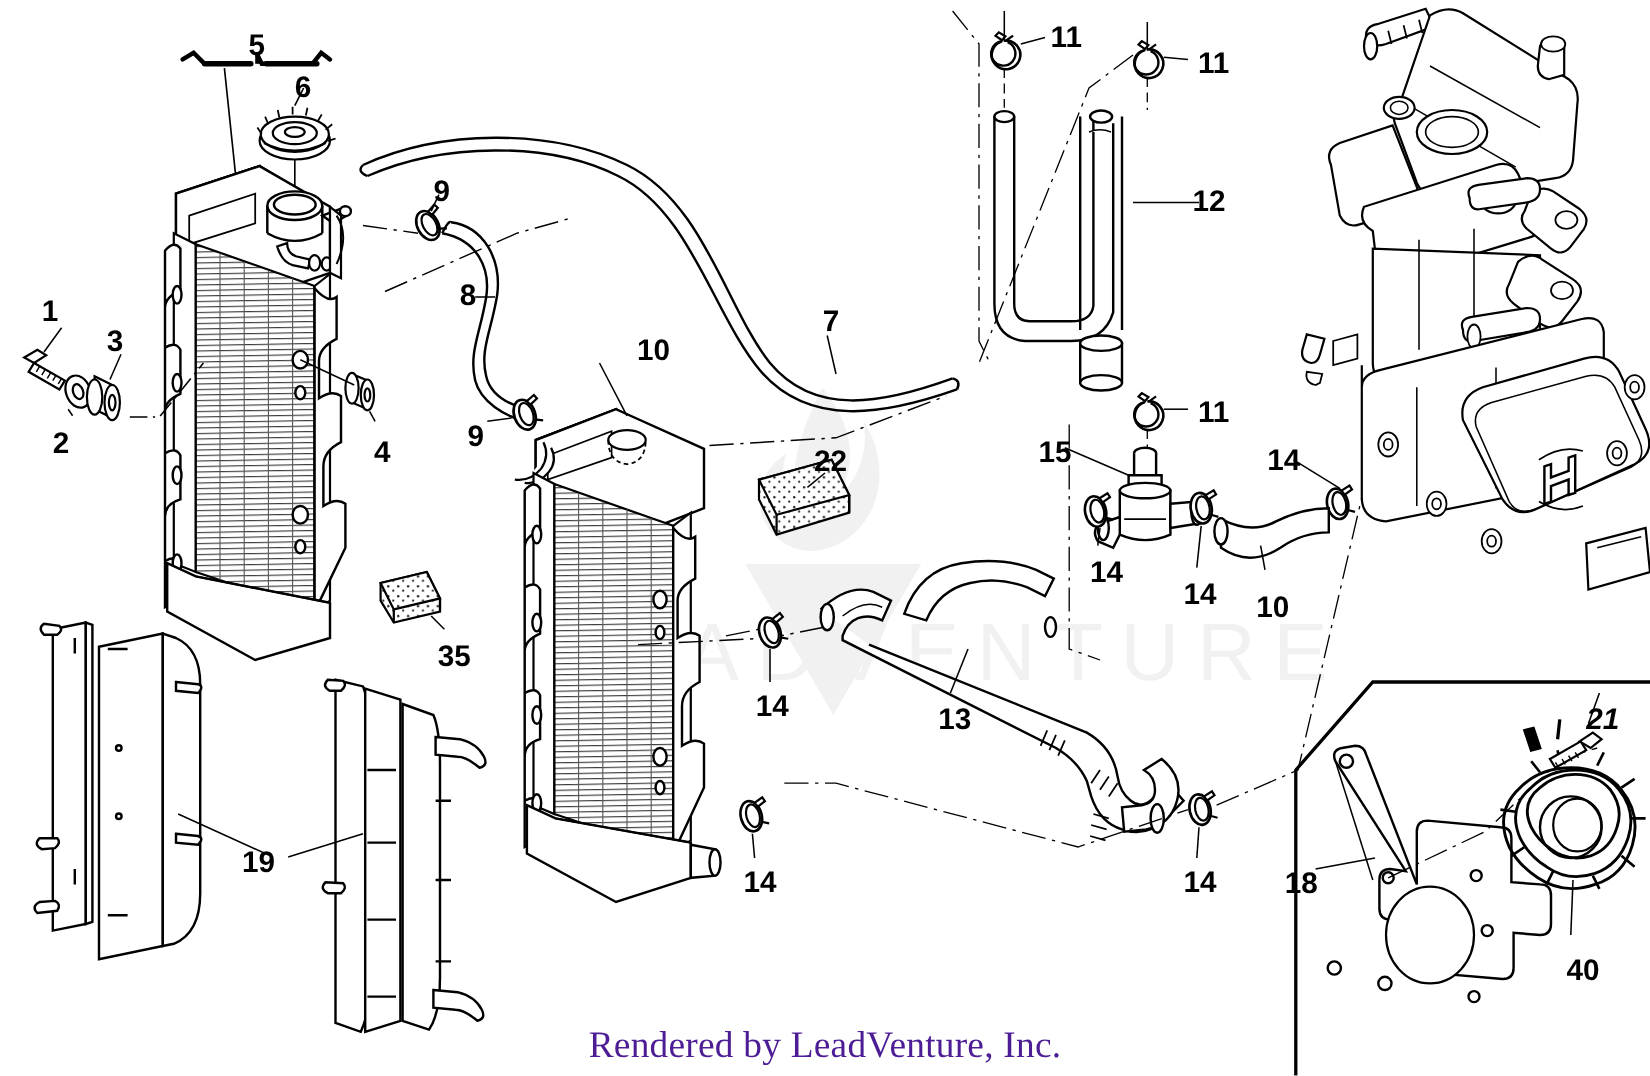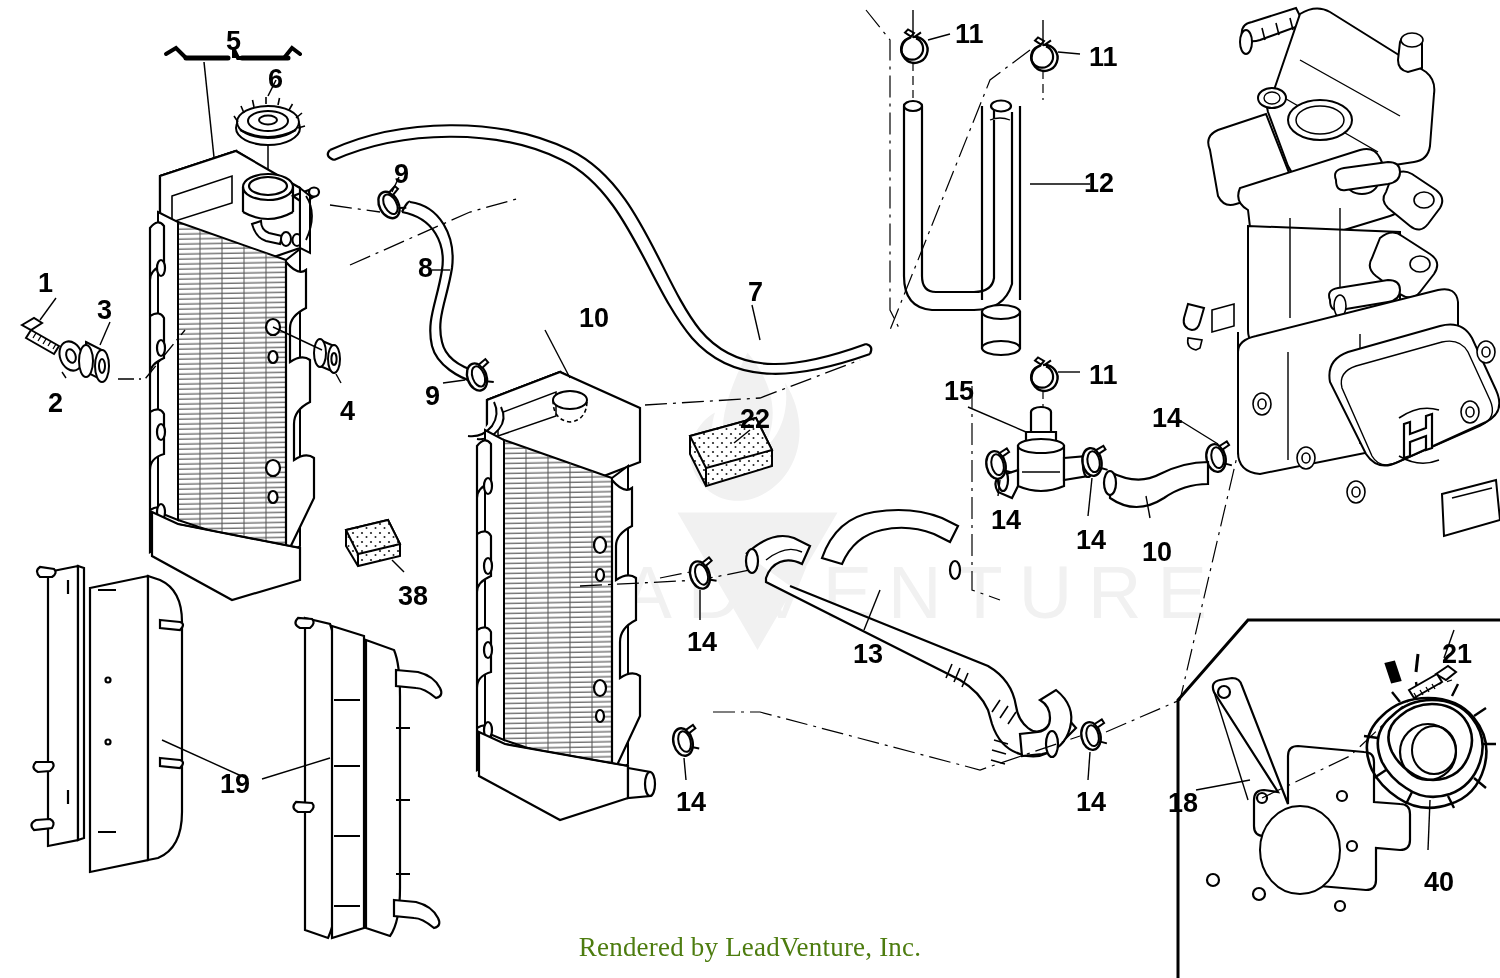--- a/index.html
+++ b/index.html
@@ -23,22 +23,22 @@
     white-space:nowrap;
     user-select:none;
   }
   #footer{
     position:absolute;
     left:0;
     top:932px;
     width:1500px;
     text-align:center;
     font-family:"Liberation Serif",serif;
-    font-size:27px;
-    color:#4d7c0f;
+    font-size:34px;
+    color:#4c1d95;
     letter-spacing:.2px;
   }
   .wm{fill:#f1f1f1;}
   .wmtext{
     fill:#f1f1f1;
     font-family:"Liberation Sans",sans-serif;
     font-size:74px;
     font-weight:400;
     letter-spacing:16px;
   }
@@ -564,24 +564,24 @@
   <div class="callout" style="left:1089px;top:44px;">11</div>
   <div class="callout" style="left:1089px;top:362px;">11</div>
   <div class="callout" style="left:1084px;top:170px;">12</div>
   <div class="callout" style="left:853px;top:641px;text-align:right;">13</div>
   <div class="callout" style="left:687px;top:629px;">14</div>
   <div class="callout" style="left:676px;top:789px;">14</div>
   <div class="callout" style="left:991px;top:507px;">14</div>
   <div class="callout" style="left:1076px;top:527px;">14</div>
   <div class="callout" style="left:1076px;top:789px;">14</div>
   <div class="callout" style="left:1152px;top:405px;">14</div>
-  <div class="callout" style="left:944px;top:378px;">15</div>
+  <div class="callout" style="left:944px;top:398px;">15</div>
   <div class="callout" style="left:1142px;top:539px;">10</div>
   <div class="callout" style="left:220px;top:771px;">19</div>
   <div class="callout" style="left:1168px;top:790px;">18</div>
   <div class="callout" style="left:1424px;top:869px;">40</div>
-  <div class="callout" style="left:1442px;top:641px;">21</div>
+  <div class="callout" style="left:1442px;top:641px;font-style:italic;">21</div>
   <div class="callout" style="left:740px;top:406px;">22</div>
-  <div class="callout" style="left:398px;top:583px;">38</div>
+  <div class="callout" style="left:398px;top:583px;">35</div>
 
   <div id="footer">Rendered by LeadVenture, Inc.</div>
 
 </div>
 
 </body></html>

